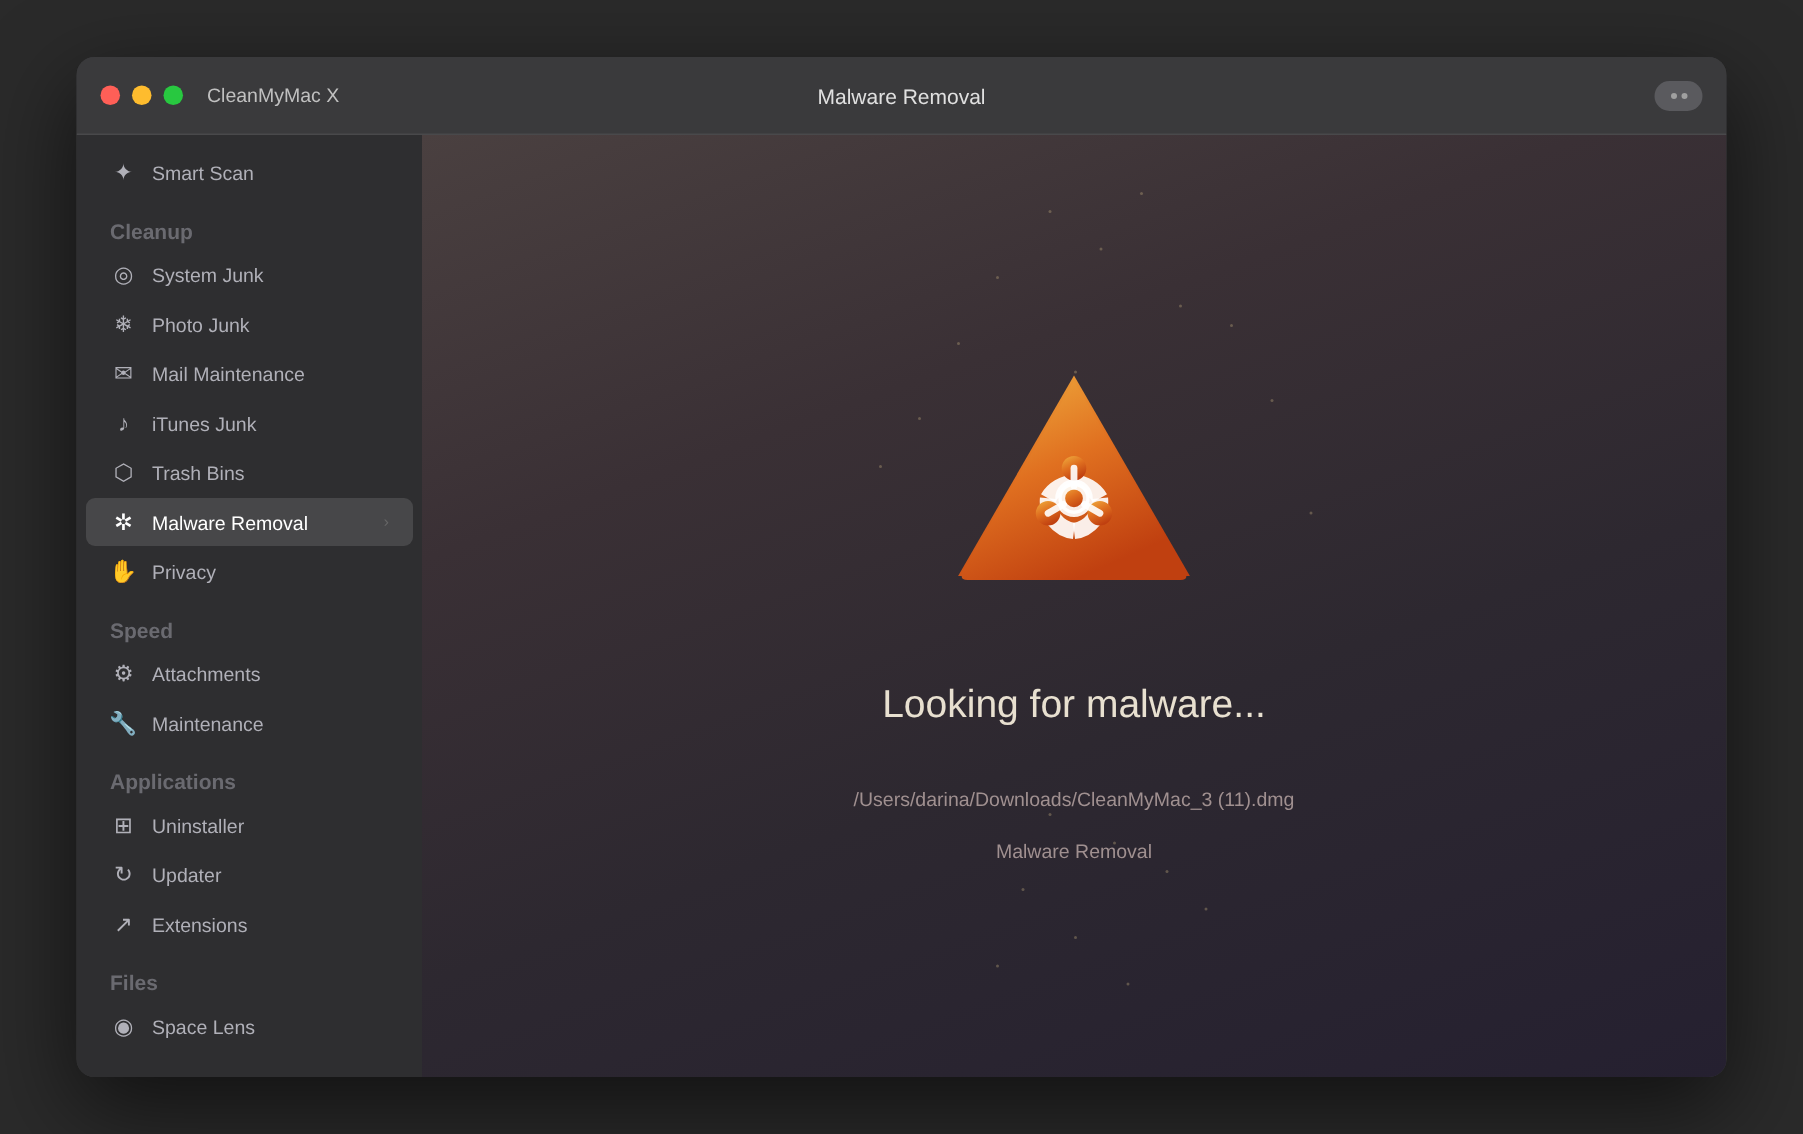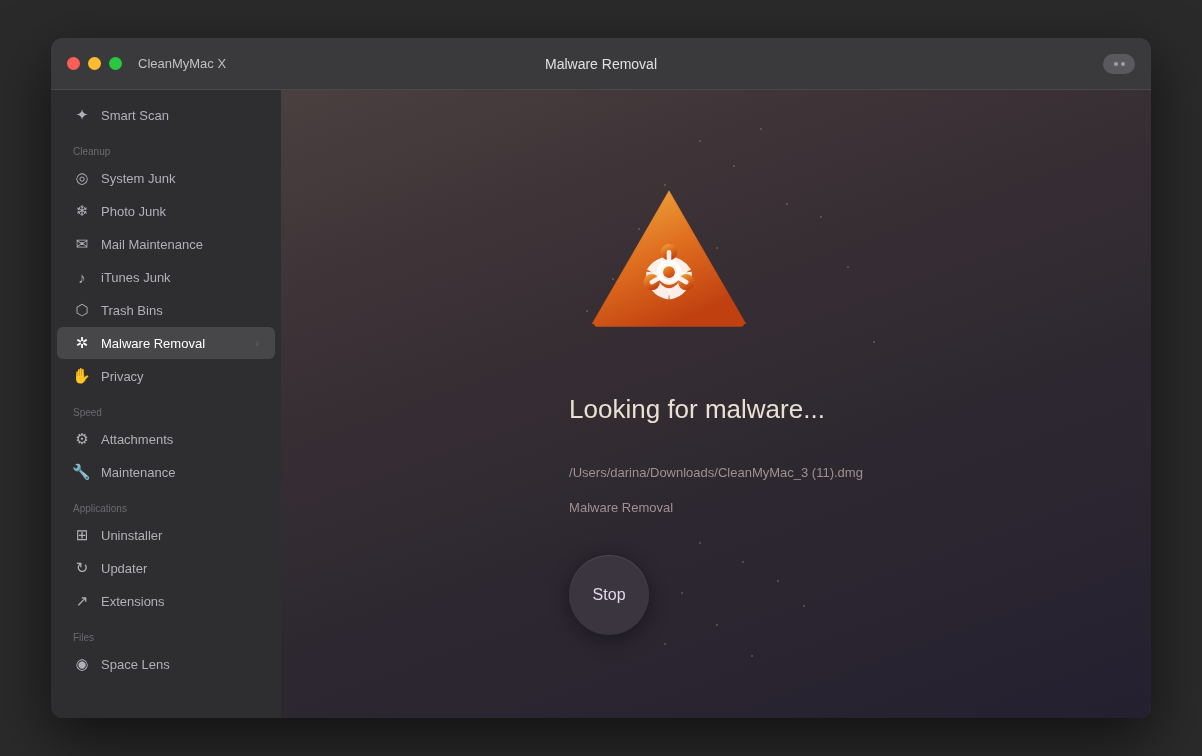--- a/index.html
+++ b/index.html
@@ -127,23 +127,23 @@
       height: 18px;
       display: flex;
       align-items: center;
       justify-content: center;
       flex-shrink: 0;
       font-size: 15px;
     }
 
     .sidebar-section {
       padding: 14px 22px 4px;
-      font-size: 10px;
+      font-size: 14px;
       color: #6a6a70;
-      font-weight: 400;
+      font-weight: 700;
       text-transform: none;
       letter-spacing: 0;
     }
 
     .sidebar-item .chevron-right {
       margin-left: auto;
       color: #666;
       font-size: 11px;
     }
 
@@ -170,21 +170,21 @@
       position: absolute;
       width: 2px;
       height: 2px;
       background: rgba(180,160,120,0.4);
       border-radius: 50%;
     }
 
     .main-content {
       display: flex;
       flex-direction: column;
-      align-items: flex-start;
+      align-items: center;
       gap: 20px;
       z-index: 1;
     }
 
     
     .biohazard-icon-wrap {
       width: 200px;
       height: 200px;
       position: relative;
     }
@@ -401,17 +401,16 @@
               <line x1="7.8" y1="4.5" x2="19" y2="11" stroke="rgba(255,255,255,0.9)" stroke-width="5"></line>
               <line x1="-7.8" y1="4.5" x2="-19" y2="11" stroke="rgba(255,255,255,0.9)" stroke-width="5"></line>
             </g>
           </svg>
         </div>
 
         <div class="status-text">Looking for malware...</div>
         <div class="file-path">/Users/darina/Downloads/CleanMyMac_3 (11).dmg</div>
         <div class="status-label">Malware Removal</div>
 
-        <button class="stop-button">Stop</button>
       </div>
     </div>
   </div>
 </div>
 
 </body></html>

